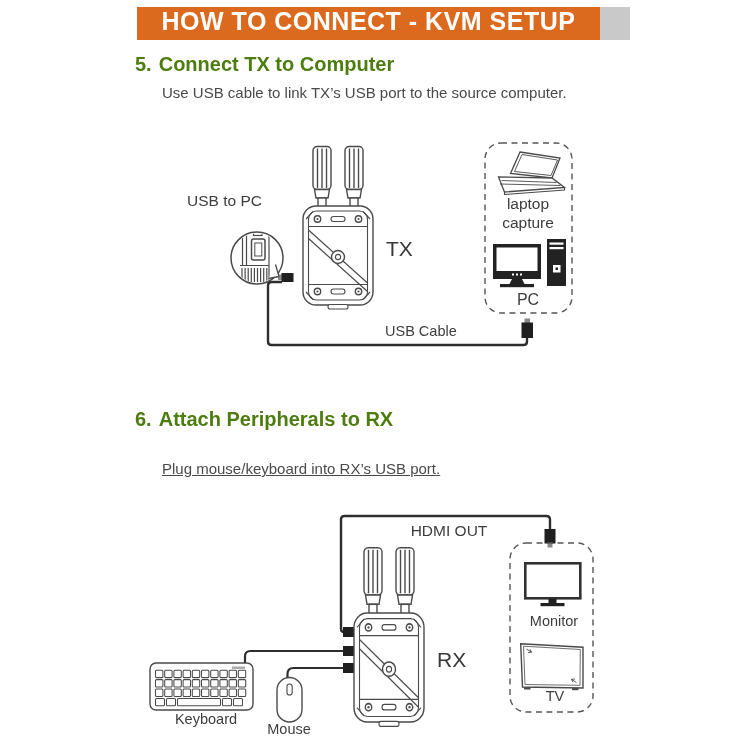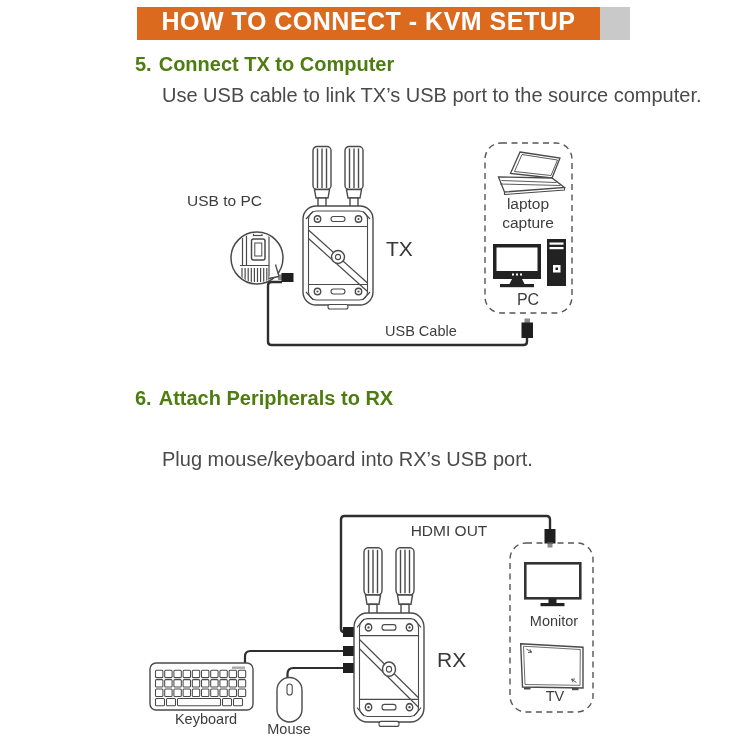--- a/index.html
+++ b/index.html
@@ -9,23 +9,23 @@
   }
   .banner{
     position:absolute;left:137px;top:7px;width:463px;height:33px;
     background:#DC6A1E;color:#ffffff;font-weight:bold;font-size:25px;
     letter-spacing:.5px;display:flex;align-items:flex-start;justify-content:center;
     white-space:nowrap;
   }
   .banner-tab{position:absolute;left:600px;top:7px;width:30px;height:33px;background:#C9C9C9;}
   .step-heading{position:absolute;left:135px;font-size:20px;font-weight:bold;color:#4d7c0f;white-space:nowrap;}
   .step-heading .num{margin-right:7px;}
-  .step-desc{position:absolute;left:162px;font-size:20px;color:#4a4a4a;white-space:nowrap;}
+  .step-desc{position:absolute;left:162px;font-size:15px;color:#4a4a4a;white-space:nowrap;}
   #h5{top:53px;} #d5{top:84px;}
-  #h6{top:387px;} #d6{top:448px;}
+  #h6{top:408px;} #d6{top:460px;text-decoration:underline;}
   #diagram1{position:absolute;left:130px;top:135px;}
   #diagram2{position:absolute;left:130px;top:505px;}
   svg text{font-family:"Liberation Sans",sans-serif;fill:#3d3d3d;}
   .t14{font-size:14.5px;} .t15{font-size:15.5px;} .t16{font-size:16px;} .t21{font-size:21px;fill:#383838;}
 </style>
 </head>
 <body>
 
 <div class="banner">
   <span>HOW TO CONNECT - KVM SETUP</span>

